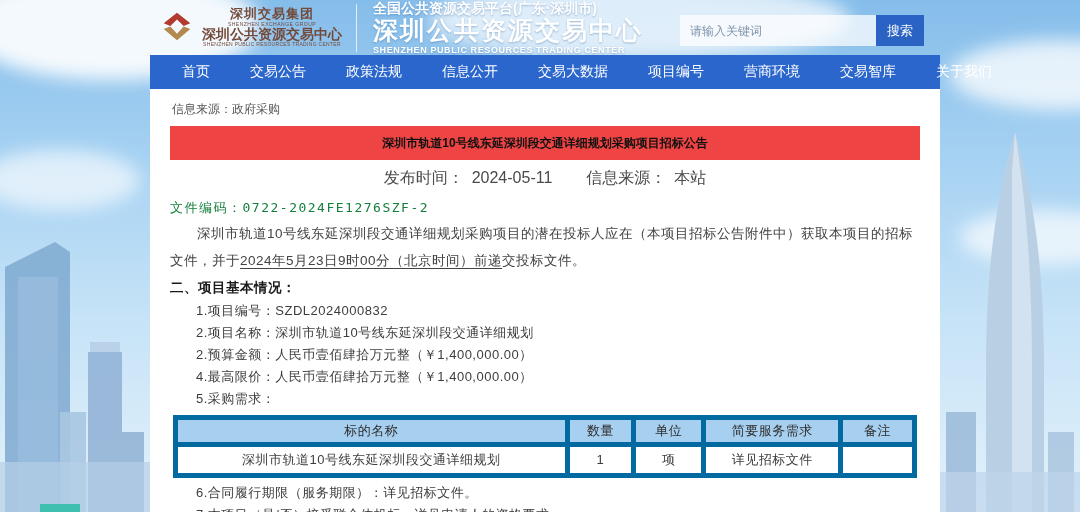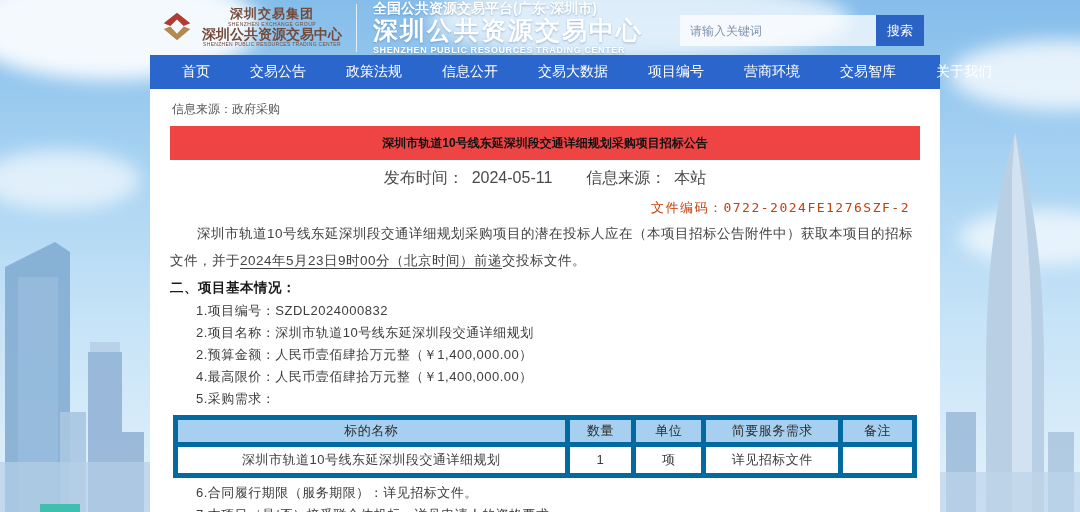--- a/index.html
+++ b/index.html
@@ -43,21 +43,21 @@
   .nav-item { color:#fff; font-size:14px; cursor:pointer; white-space:nowrap; }
 
   
   .content { flex:1; background:#fff; padding:10px 20px 0 20px; }
   .breadcrumb { font-size:12px; color:#555; padding:2px 0 8px 2px; }
   .breadcrumb .crumb-link { color:#555; cursor:pointer; }
   .title-bar { background:#ef4444; height:34px; line-height:34px; text-align:center; font-size:12px; font-weight:bold; color:#111; }
   .meta-row { text-align:center; font-size:16px; color:#4a4a4a; padding:8px 0 4px 0; }
   .meta-row span { margin:0 4px; }
   .meta-gap { display:inline-block; width:18px; }
-  .file-code-row { text-align:right; font-size:13px; color:#c2410c; padding:6px 10px 4px 0; font-family:"DejaVu Sans Mono", monospace; letter-spacing:1.5px; }
+  .file-code-row { text-align:left; font-size:13px; color:#15803d; padding:6px 10px 4px 0; font-family:"DejaVu Sans Mono", monospace; letter-spacing:1.5px; }
 
   .sec-heading { font-size:13.5px; font-weight:bold; color:#1a1a1a; padding:5px 0 3px 0; letter-spacing:.5px; }
   .para { font-size:13.5px; color:#434343; line-height:1.95; text-indent:2em; letter-spacing:.5px; }
   .deadline { text-decoration:underline; text-underline-offset:3px; }
   .info-list { list-style:none; margin-left:26px; }
   .info-list li { font-size:13px; color:#3d3d3d; line-height:22px; letter-spacing:.5px; }
 
   table.proc { width:calc(100% - 6px); margin:5px 3px 4px 3px; border-collapse:collapse; }
   table.proc th, table.proc td { border:5px solid #0369a1; text-align:center; font-weight:normal; letter-spacing:.5px; }
   table.proc th { background:#a7cfef; color:#2e2e2e; font-size:13px; height:27px; }

